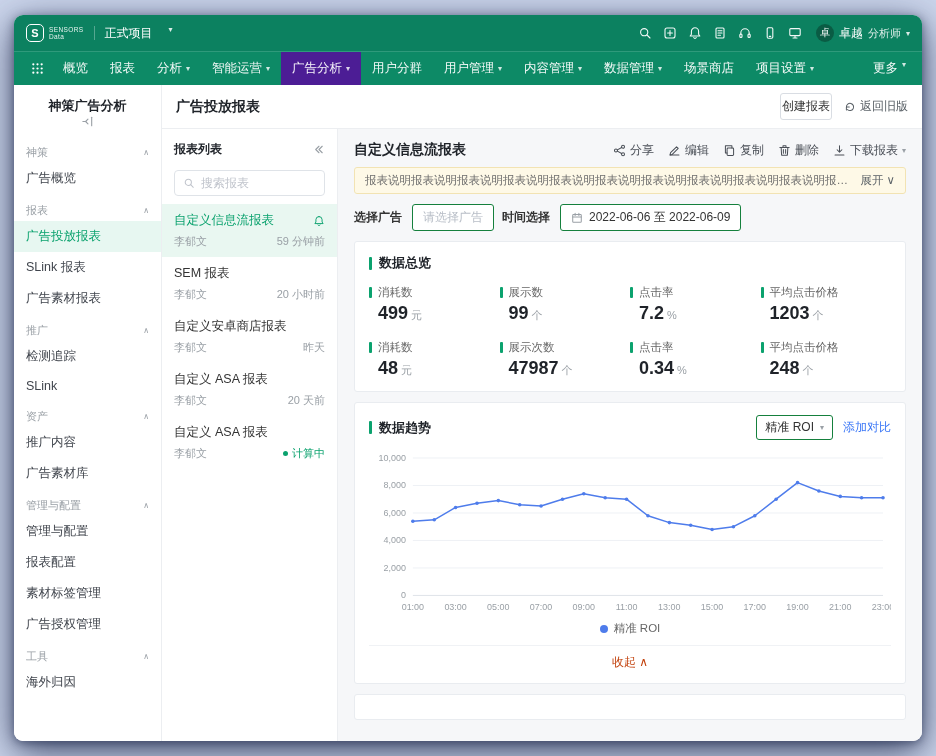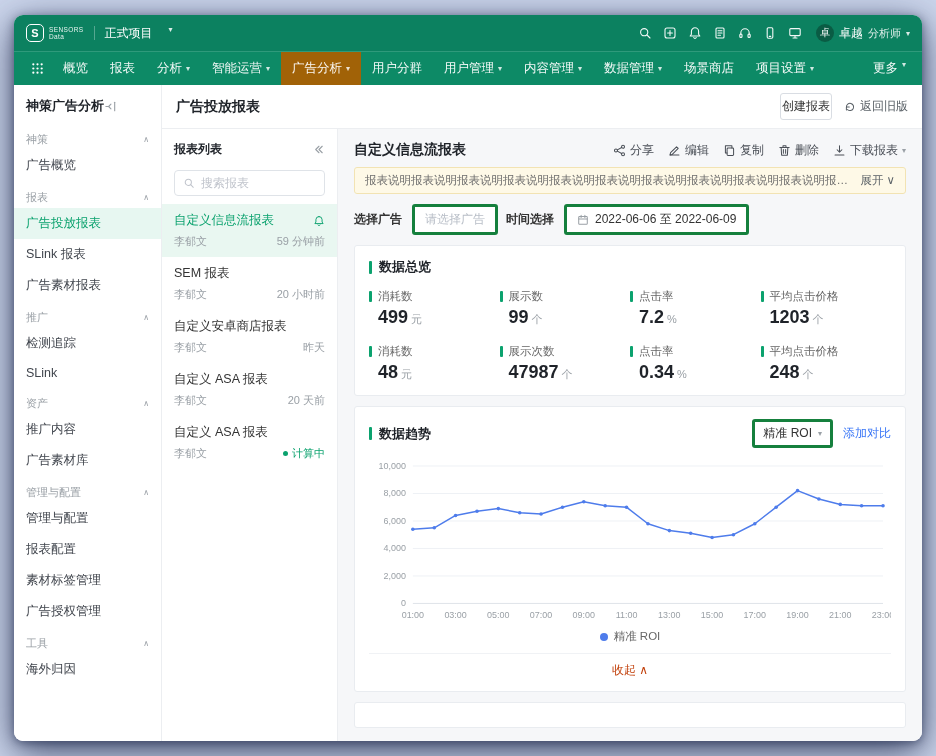--- a/index.html
+++ b/index.html
@@ -28,26 +28,26 @@
   .tb-icon svg { width: 14px; height: 14px; }
   .user { display: flex; align-items: center; gap: 5px; margin-left: 8px; font-size: 12px; cursor: pointer; }
   .avatar { width: 18px; height: 18px; border-radius: 50%; background: #0A5C44; display: inline-flex; align-items: center; justify-content: center; font-size: 10px; }
   .user-role { font-size: 11px; opacity: .85; }
   
   .navbar { height: 34px; background: #0D8A66; border-top: 1px solid rgba(255,255,255,.14); display: flex; align-items: center; padding: 0 10px; flex-shrink: 0; }
   .nav-grid { width: 26px; display: flex; justify-content: center; color: #fff; cursor: pointer; margin-right: 2px; }
   .nav-grid svg { width: 13px; height: 13px; }
   .nav-items { display: flex; height: 100%; }
   .nav-item { padding: 0 11px; height: 100%; display: flex; align-items: center; gap: 4px; color: rgba(255,255,255,.95); font-size: 12.5px; cursor: pointer; white-space: nowrap; }
-  .nav-item.active { background: #a16207; }
+  .nav-item.active { background: #4c1d95; }
   .nav-more { margin-left: auto; display: flex; align-items: flex-start; gap: 4px; color: rgba(255,255,255,.95); font-size: 12.5px; cursor: pointer; padding: 0 6px; }
   
   .body-row { flex: 1; display: flex; min-height: 0; }
   .sidebar { width: 148px; background: #fff; border-right: 1px solid #ECEEF1; overflow: hidden; flex-shrink: 0; }
-  .sidebar-head { display: flex; align-items: center; justify-content: flex-start; padding: 12px 12px 8px; }
+  .sidebar-head { display: flex; align-items: center; justify-content: flex-start; padding: 12px 12px 8px; flex-direction: column; }
   .sidebar-title { font-size: 13px; font-weight: bold; color: #1f2329; }
   .collapse-icon { color: #9aa0a6; cursor: pointer; display: inline-flex; }
   .collapse-icon svg { width: 13px; height: 13px; }
   .group-head { display: flex; justify-content: space-between; align-items: center; padding: 9px 12px 3px; font-size: 11px; color: #9aa0a6; cursor: pointer; }
   .group-caret { font-size: 8px; }
   .side-item { padding: 7px 12px; font-size: 12.5px; color: #40454d; cursor: pointer; white-space: nowrap; }
   .side-item.active { background: #E7F7F1; color: #0BA26E; }
   .right-area { flex: 1; display: flex; flex-direction: column; min-width: 0; }
   .content-header { height: 44px; background: #fff; border-bottom: 1px solid #ECEEF1; display: flex; align-items: center; padding: 0 14px; flex-shrink: 0; }
   .page-title { font-size: 14px; font-weight: bold; color: #1f2329; flex: 1; }
@@ -81,21 +81,21 @@
   .action { display: inline-flex; align-items: center; gap: 4px; cursor: pointer; white-space: nowrap; }
   .action svg { width: 13px; height: 13px; }
   .meta-row { margin-top: 6px; font-size: 11.5px; color: #8a9099; display: flex; align-items: center; gap: 6px; }
   .blue-link { color: #3875F6; cursor: pointer; }
   .help-badge { width: 13px; height: 13px; border: 1px solid #b9bec6; border-radius: 50%; color: #8a9099; font-size: 9px; display: inline-flex; align-items: center; justify-content: center; cursor: pointer; }
   .notice { margin-top: 8px; background: #FEF9E7; border: 1px solid #F2E3B3; border-radius: 3px; padding: 5px 10px; font-size: 11.5px; color: #6b6b6b; display: flex; align-items: center; gap: 10px; }
   .notice-text { flex: 1; white-space: nowrap; overflow: hidden; text-overflow: ellipsis; min-width: 0; }
   .expand-link { color: #596066; cursor: pointer; flex-shrink: 0; }
   .filter-row { margin-top: 10px; display: flex; align-items: center; gap: 8px; font-size: 12px; }
   .filter-label { font-weight: bold; color: #333; margin-right: 2px; }
-  .select-box { border: 3px solid #15803d; border-radius: 3px; padding: 4px 10px; background: #fff; font-size: 12px; color: #333; display: inline-flex; align-items: center; gap: 6px; cursor: pointer; }
+  .select-box { border: 1px solid #15803d; border-radius: 3px; padding: 4px 10px; background: #fff; font-size: 12px; color: #333; display: inline-flex; align-items: center; gap: 6px; cursor: pointer; }
   .select-box svg { width: 12px; height: 12px; color: #9aa0a6; }
   .placeholder { color: #b8bec7; }
   .gray-caret { font-size: 8px; color: #9aa0a6; }
   .count-row { margin-top: 8px; font-size: 11.5px; color: #8a9099; }
   .count-num { color: #0BA26E; margin: 0 2px; }
   .card { margin-top: 10px; background: #fff; border: 1px solid #e9ecf0; border-radius: 3px; padding: 12px 14px; }
   .card-title-row { display: flex; align-items: center; }
   .title-bar { width: 3px; height: 13px; background: #0BA26E; border-radius: 1px; margin-right: 7px; }
   .card-title { font-size: 13px; font-weight: bold; color: #1f2329; }
   .metrics-grid { display: grid; grid-template-columns: repeat(4, 1fr); row-gap: 16px; margin-top: 13px; }

